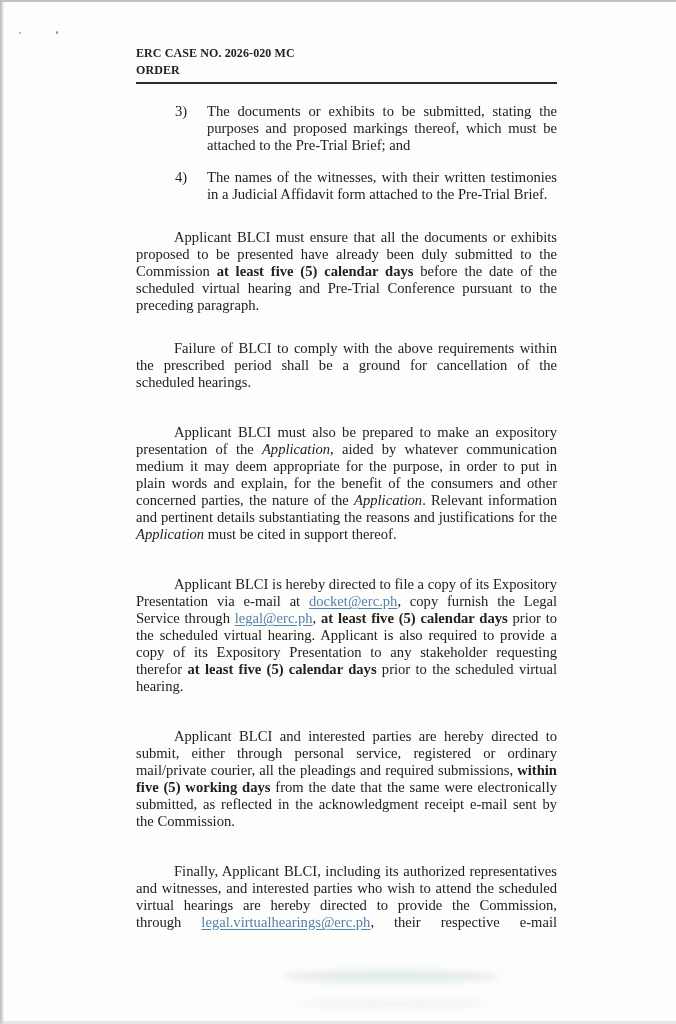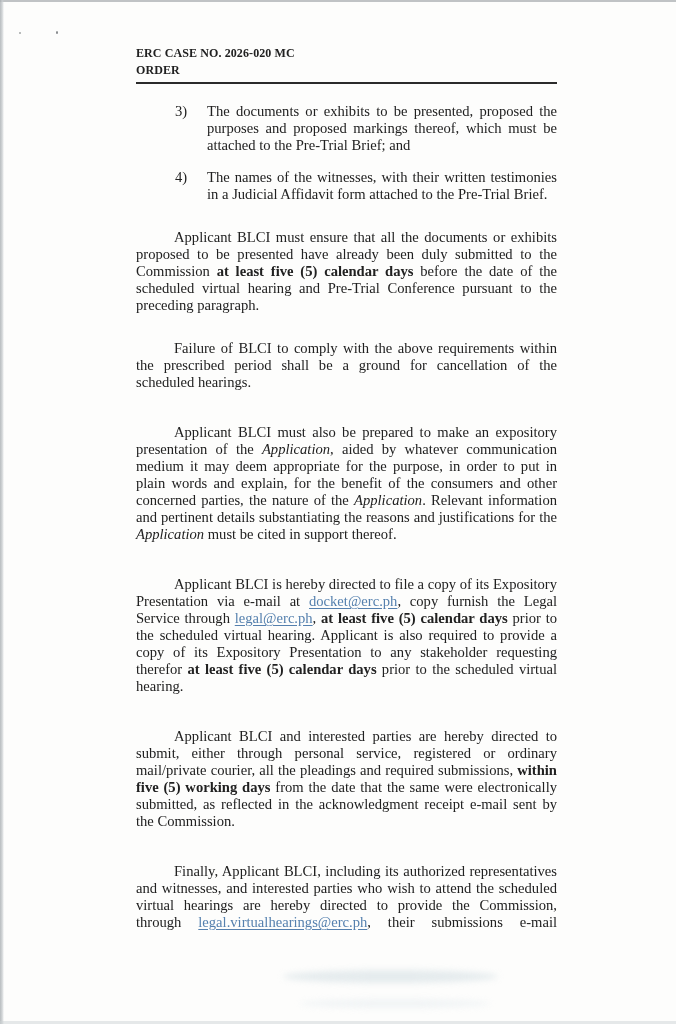--- a/index.html
+++ b/index.html
@@ -61,29 +61,29 @@
 <div class="content body-text">
   <div class="hdr">
     <div>ERC CASE NO. 2026-020 MC</div>
     <div>ORDER</div>
     <div class="hdr-rule"></div>
   </div>
 
   <div class="list">
       <div class="list-item">
         <span class="num">3)</span>
-        <div class="li-text"><span>The documents or exhibits to be presented, proposed the purposes and proposed markings thereof, which must be attached to the Pre-Trial Brief; and</span></div>
+        <div class="li-text"><span>The documents or exhibits to be submitted, stating the purposes and proposed markings thereof, which must be attached to the Pre-Trial Brief; and</span></div>
       </div>
       <div class="list-item">
         <span class="num">4)</span>
         <div class="li-text"><span>The names of the witnesses, with their written testimonies in a Judicial Affidavit form attached to the Pre-Trial Brief.</span></div>
       </div>
     </div>
 
   <div>
       <p class="para"><span>Applicant BLCI must ensure that all the documents or exhibits proposed to be presented have already been duly submitted to the Commission </span><span class="b">at least five (5) calendar days</span><span> before the date of the scheduled virtual hearing and Pre-Trial Conference pursuant to the preceding paragraph.</span></p>
       <p class="para"><span>Failure of BLCI to comply with the above requirements within the prescribed period shall be a ground for cancellation of the scheduled hearings.</span></p>
       <p class="para gap-lg"><span>Applicant BLCI must also be prepared to make an expository presentation of the </span><span class="i">Application</span><span>, aided by whatever communication medium it may deem appropriate for the purpose, in order to put in plain words and explain, for the benefit of the consumers and other concerned parties, the nature of the </span><span class="i">Application</span><span>. Relevant information and pertinent details substantiating the reasons and justifications for the </span><span class="i">Application</span><span> must be cited in support thereof.</span></p>
       <p class="para gap-lg"><span>Applicant BLCI is hereby directed to file a copy of its Expository Presentation via e-mail at </span><a href="#" class="email-link">docket@erc.ph</a><span>, copy furnish the Legal Service through </span><a href="#" class="email-link">legal@erc.ph</a><span>, </span><span class="b">at least five (5) calendar days</span><span> prior to the scheduled virtual hearing. Applicant is also required to provide a copy of its Expository Presentation to any stakeholder requesting therefor </span><span class="b">at least five (5) calendar days</span><span> prior to the scheduled virtual hearing.</span></p>
       <p class="para gap-lg"><span>Applicant BLCI and interested parties are hereby directed to submit, either through personal service, registered or ordinary mail/private courier, all the pleadings and required submissions, </span><span class="b">within five (5) working days</span><span> from the date that the same were electronically submitted, as reflected in the acknowledgment receipt e-mail sent by the Commission.</span></p>
-      <p class="para gap-lg continued"><span>Finally, Applicant BLCI, including its authorized representatives and witnesses, and interested parties who wish to attend the scheduled virtual hearings are hereby directed to provide the Commission, through </span><a href="#" class="email-link">legal.virtualhearings@erc.ph</a><span>, their submissions e-mail</span></p>
+      <p class="para gap-lg continued"><span>Finally, Applicant BLCI, including its authorized representatives and witnesses, and interested parties who wish to attend the scheduled virtual hearings are hereby directed to provide the Commission, through </span><a href="#" class="email-link">legal.virtualhearings@erc.ph</a><span>, their respective e-mail</span></p>
     </div>
 </div>
 
 </body></html>

